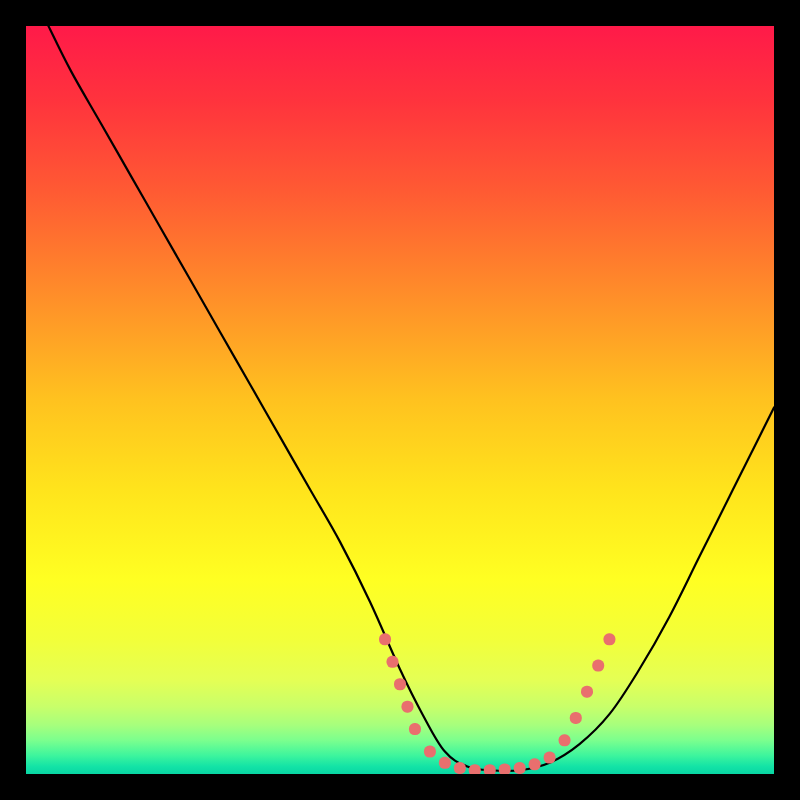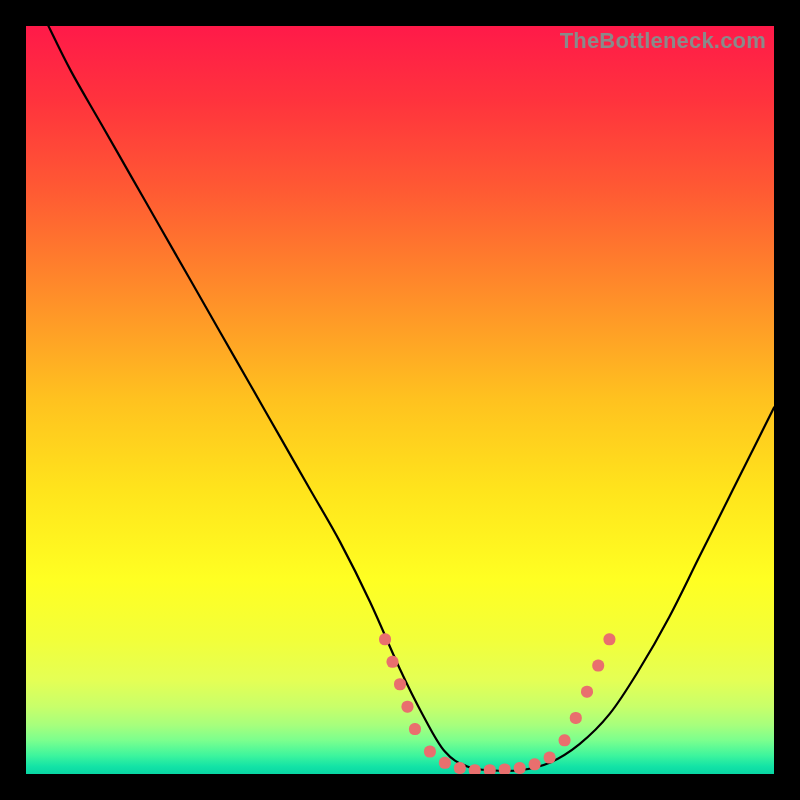--- a/index.html
+++ b/index.html
@@ -30,21 +30,20 @@
     z-index: 5;
   }
   svg {
     display: block;
   }
 </style>
 </head>
 <body>
 
 <div class="frame">
-  <div class="watermark">TheBottleneck.com</div>
   <svg id="chart-svg" width="748" height="748" viewBox="0 0 748 748">
     <defs>
       <linearGradient id="bg-grad" x1="0" y1="0" x2="0" y2="1">
           <stop offset="0.00%" stop-color="#ff1a49"></stop>
           <stop offset="10.00%" stop-color="#ff333d"></stop>
           <stop offset="22.00%" stop-color="#ff5a33"></stop>
           <stop offset="35.00%" stop-color="#ff8a2a"></stop>
           <stop offset="50.00%" stop-color="#ffc21f"></stop>
           <stop offset="62.00%" stop-color="#ffe41c"></stop>
           <stop offset="74.00%" stop-color="#ffff22"></stop>

